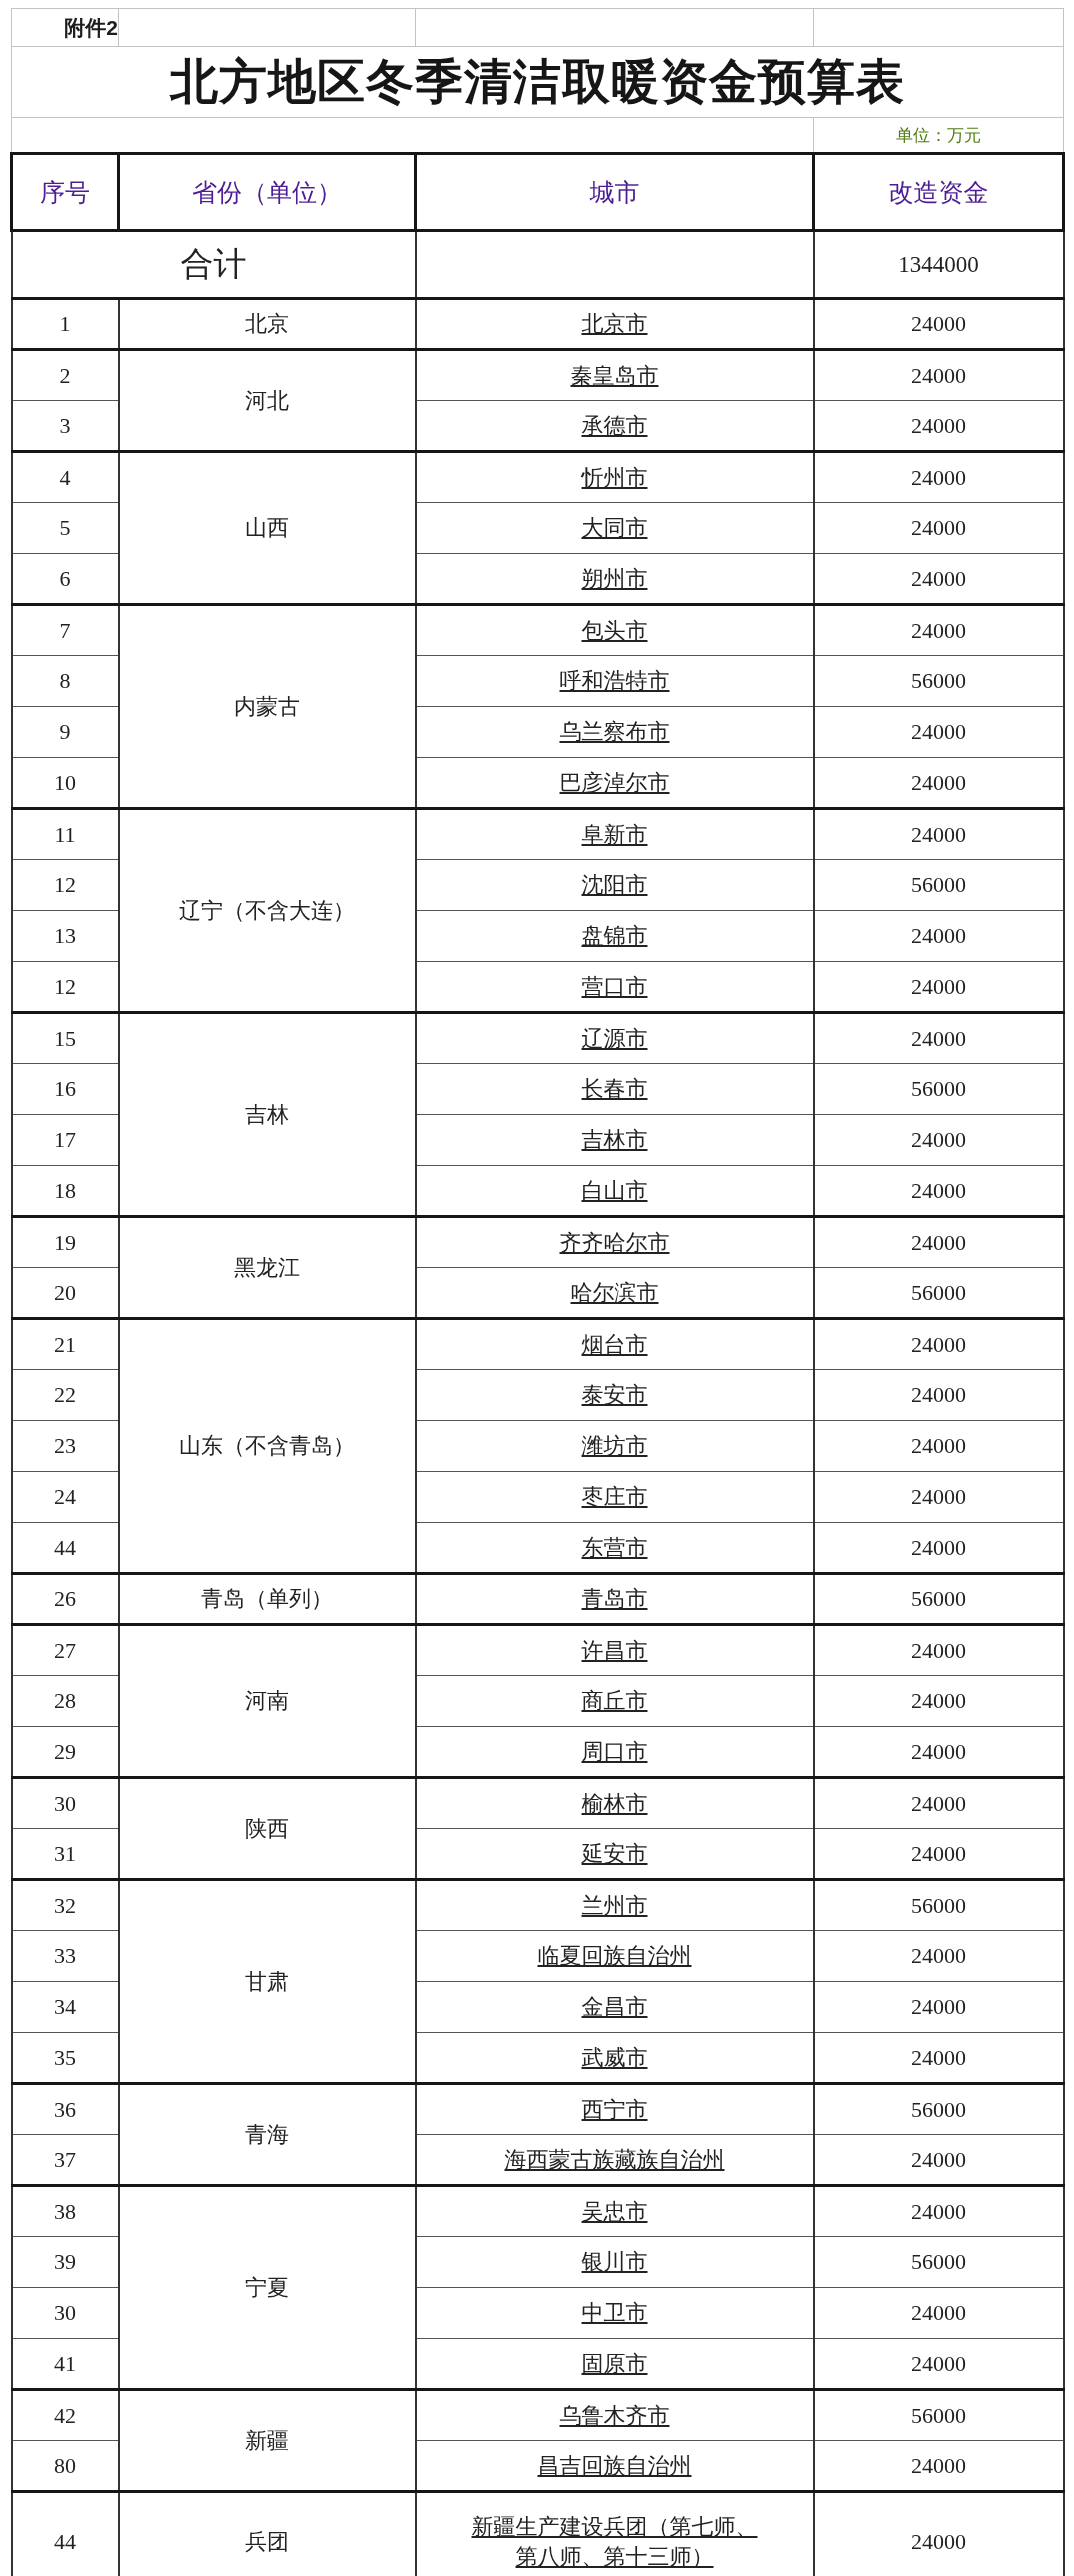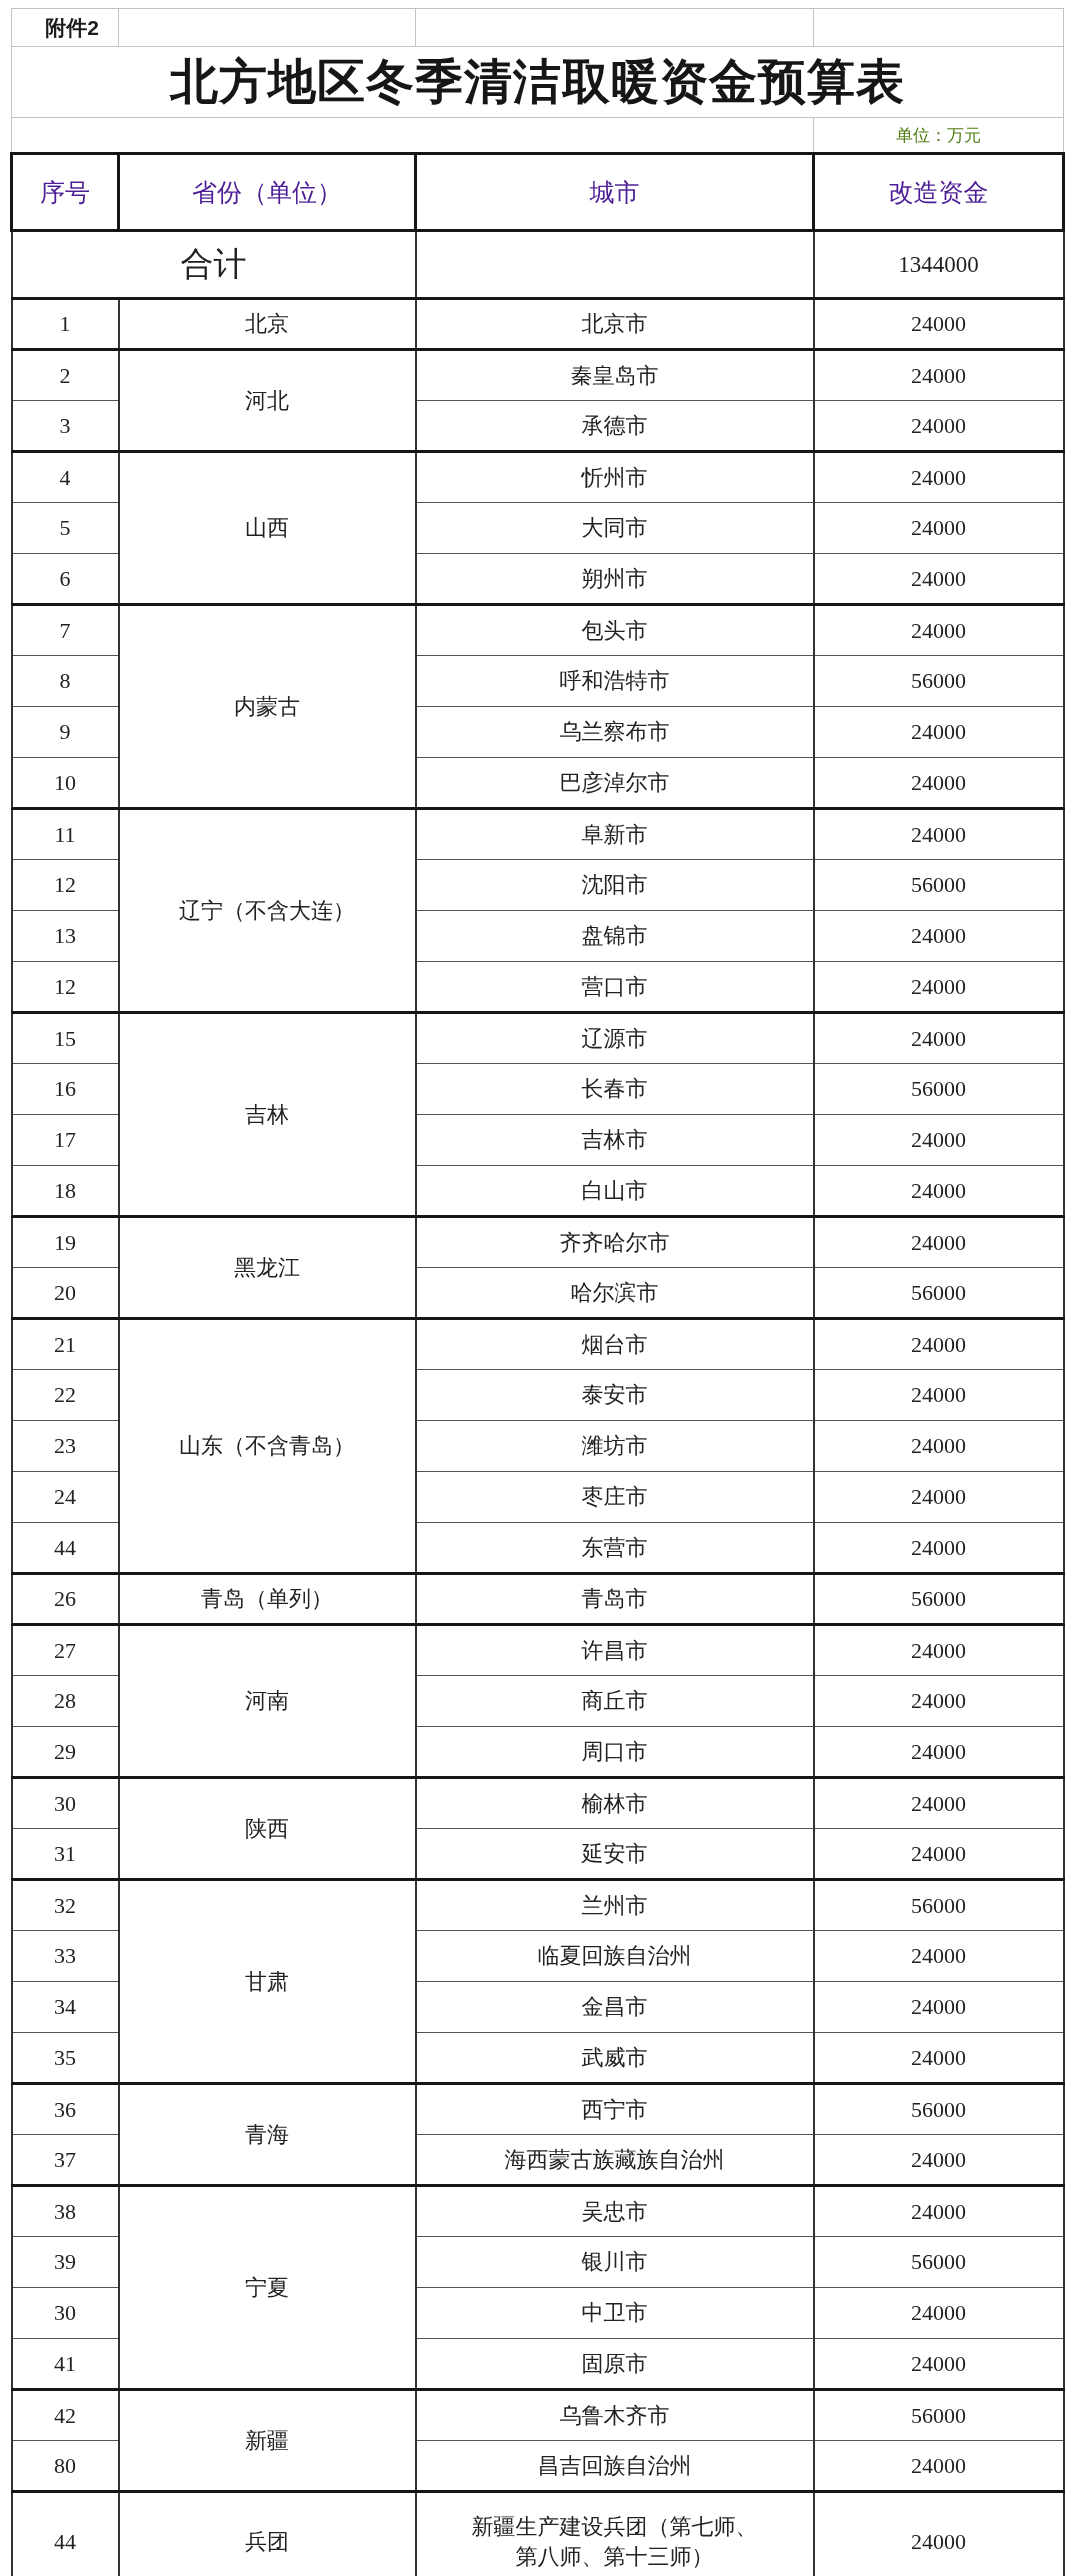--- a/index.html
+++ b/index.html
@@ -9,21 +9,21 @@
   }
   .page{padding:8px 0 0 10px;}
   table.budget{border-collapse:collapse;table-layout:fixed;width:1052px;}
   col.c0{width:107px}col.c1{width:297px}col.c2{width:398px}col.c3{width:250px}
   td,th{padding:0;text-align:center;vertical-align:middle;font-weight:normal;}
 
   
   .light{border:1px solid #c3c3c3;}
   .meta-row td{height:37px;}
   .attach{
-    text-align:center;padding-left:14px;
+    text-align:right;padding-left:14px;
     font-family:"Liberation Sans","DejaVu Sans",sans-serif;
     font-weight:bold;font-size:21px;color:#1d1d1d;
   }
   .title-row td{height:70px;}
   .title{
     font-size:48px;font-weight:bold;letter-spacing:1px;color:#161616;
     font-family:"Liberation Serif","DejaVu Serif",serif;
   }
   .unit-row td{height:34px;}
   .unit{font-size:17px;color:#4d7c0f;}
@@ -40,21 +40,21 @@
   }
   
   tr.data{height:51px;}
   tr.data td{
     font-size:22px;color:#222;
     border-top:1px solid #555;border-bottom:1px solid #555;
     border-left:2px solid #333;border-right:2px solid #333;
   }
   tr.group-start td{border-top:3px solid #161616;}
   tr.tall{height:99px;}
-  td.city{white-space:pre-line;line-height:1.35;}
+  td.city{white-space:pre-line;line-height:1.35;text-decoration:underline;}
   td.num{font-size:23px;}
 </style>
 </head>
 <body>
 
 <div class="page">
   <table class="budget">
     <colgroup>
         <col class="c0">
         <col class="c1">

